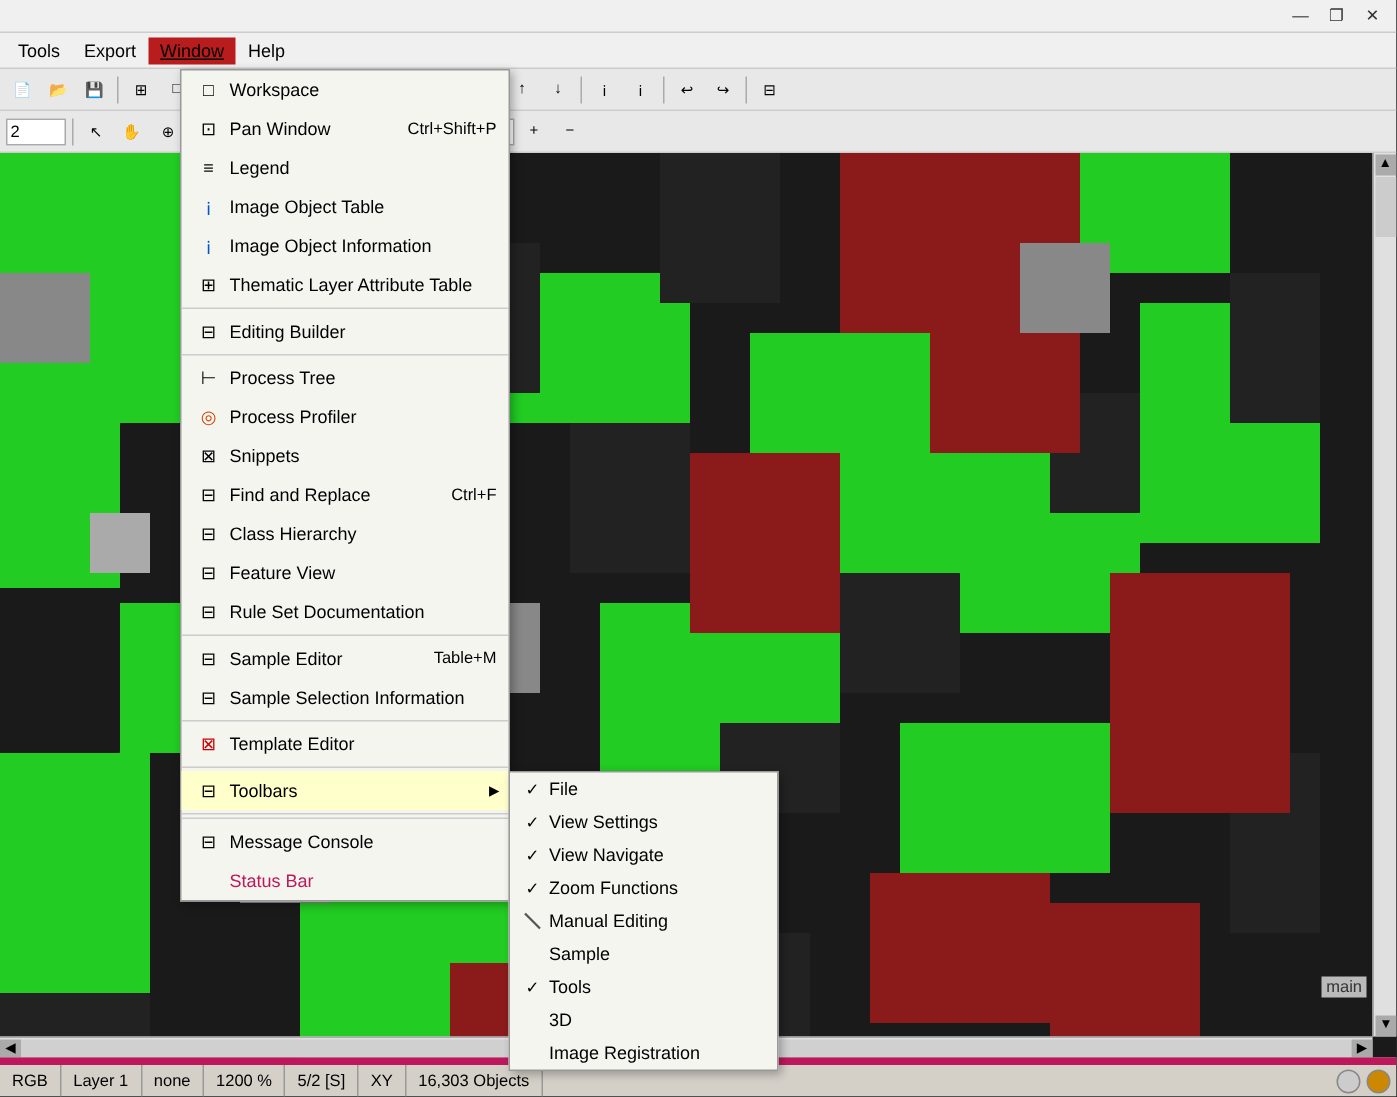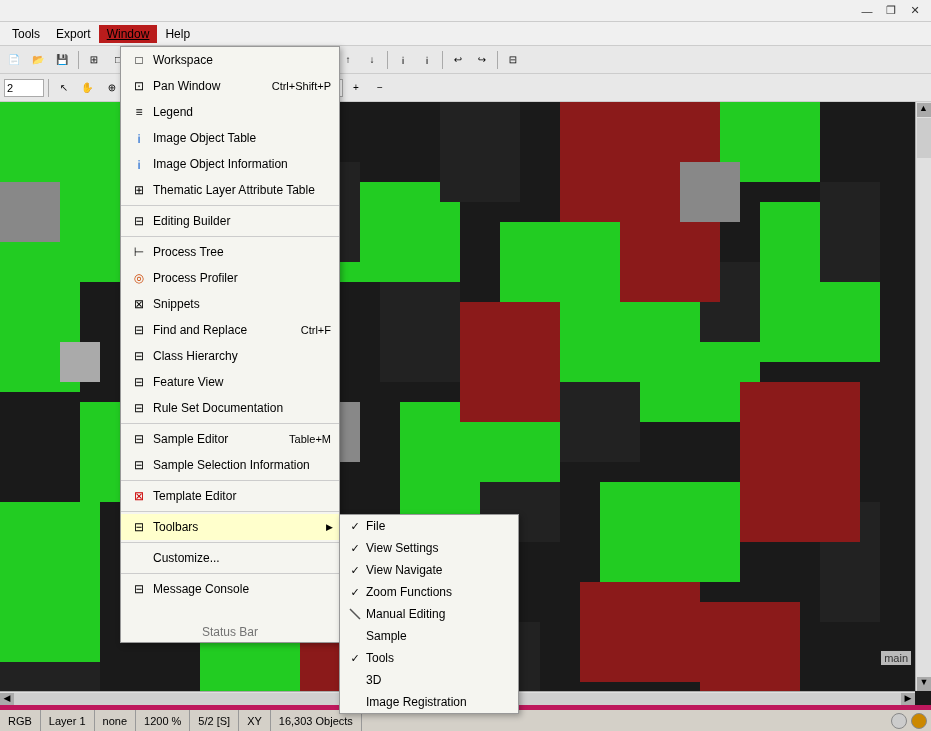--- a/index.html
+++ b/index.html
@@ -158,21 +158,21 @@
     }
     .dropdown-item {
       display: flex;
       align-items: center;
       padding: 3px 8px;
       cursor: pointer;
       min-height: 22px;
       position: relative;
       color: #000;
     }
-    .dropdown-item.disabled { color: #737373; cursor: default; flex-direction: column; }
+    .dropdown-item.disabled { color: #be185d; cursor: default; }
     .dropdown-item.has-submenu::after {
       content: '▶';
       position: absolute;
       right: 6px;
       font-size: 9px;
     }
     .dropdown-item.has-submenu.active { background: #ffffcc; color: #000; }
     .dropdown-item .item-icon {
       width: 20px;
       height: 20px;
@@ -515,24 +515,20 @@
         <div class="check-mark">&nbsp;</div>
         <span>3D</span>
       </div>
       <div class="dropdown-item">
         <div class="check-mark">&nbsp;</div>
         <span>Image Registration</span>
       </div>
     </div>
   </div>
   <div class="dropdown-sep"></div>
-  <div class="dropdown-item">
-    <div class="item-icon">&nbsp;</div>
-    <span>Customize...</span>
-  </div>
   <div class="dropdown-sep"></div>
   <div class="dropdown-item">
     <div class="item-icon">⊟</div>
     <span>Message Console</span>
   </div>
   <div class="dropdown-item disabled">
     <div class="item-icon">&nbsp;</div>
     <span>Status Bar</span>
   </div>
 </div>

